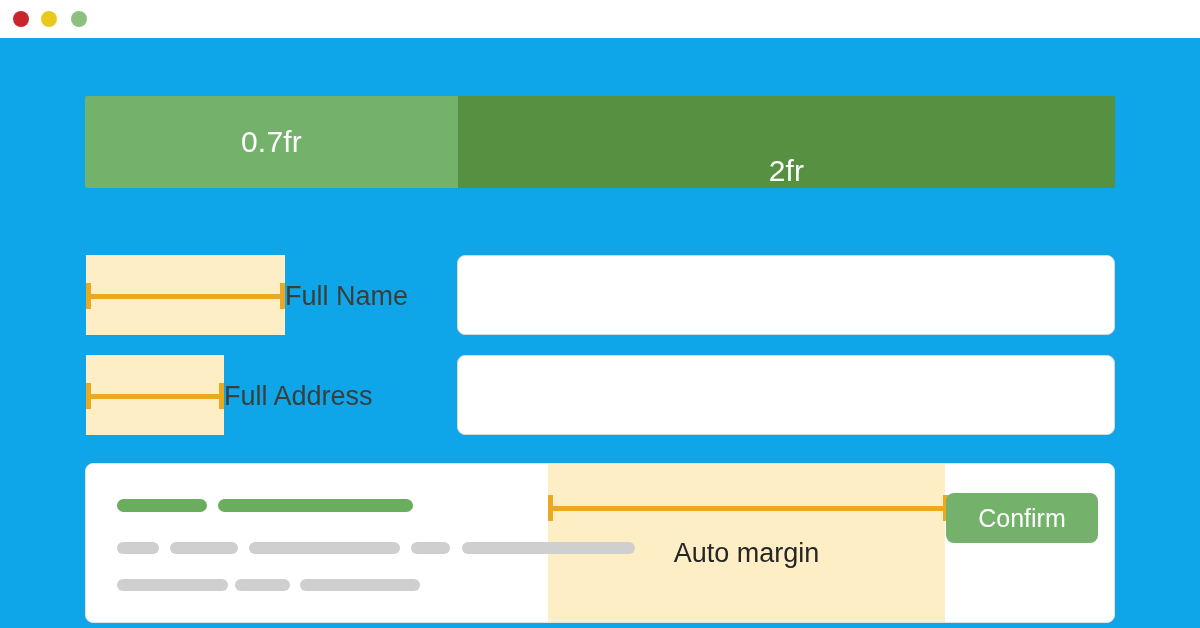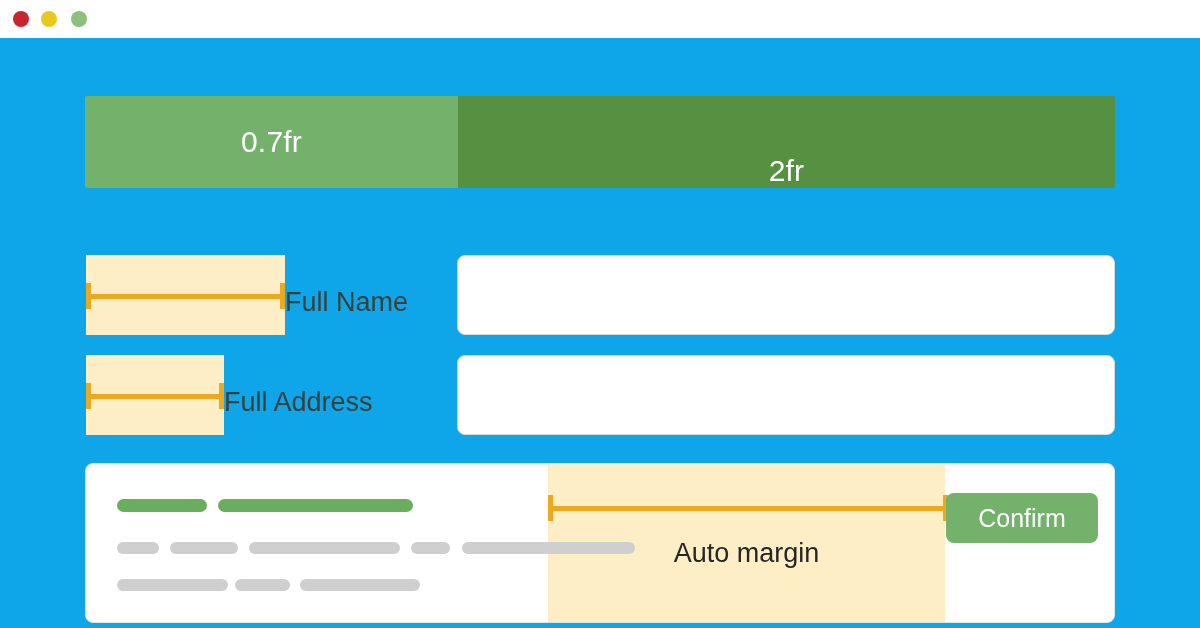--- a/index.html
+++ b/index.html
@@ -70,21 +70,21 @@
     font-size: 30px;
     letter-spacing: .2px;
   }
   .track-a { width: 373px; background: #74b16a; }
   .track-b { flex: 1 1 auto; background: #559141; align-items: flex-end; }
 
   
   .row-label {
     position: absolute;
     display: flex;
-    align-items: flex-end;
+    align-items: center;
     color: #3b3f3c;
     font-size: 27px;
     white-space: nowrap;
   }
   #label-fullname { left: 285px; top: 236px; height: 44px; }
   #label-email    { left: 224px; top: 336px; height: 44px; }
 
   .hl {
     position: absolute;
     background: #fdeec5;

